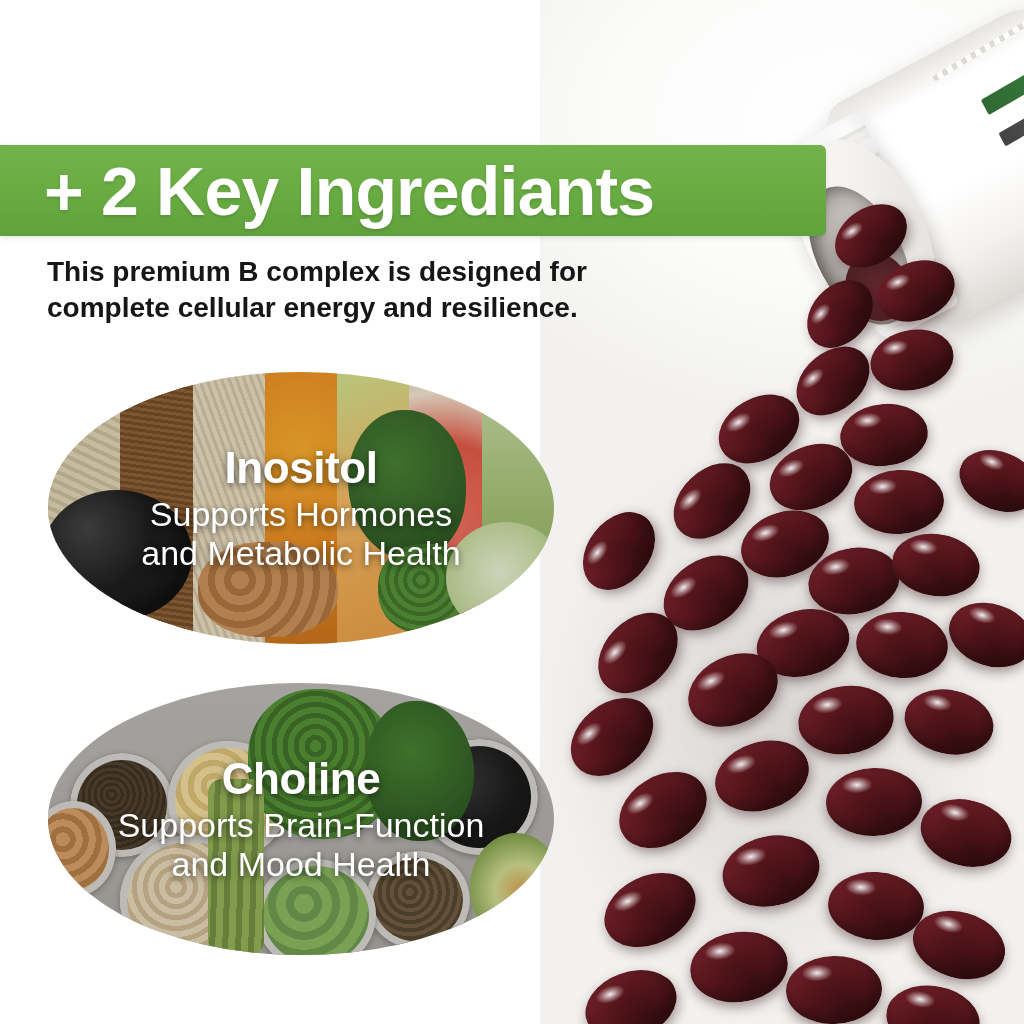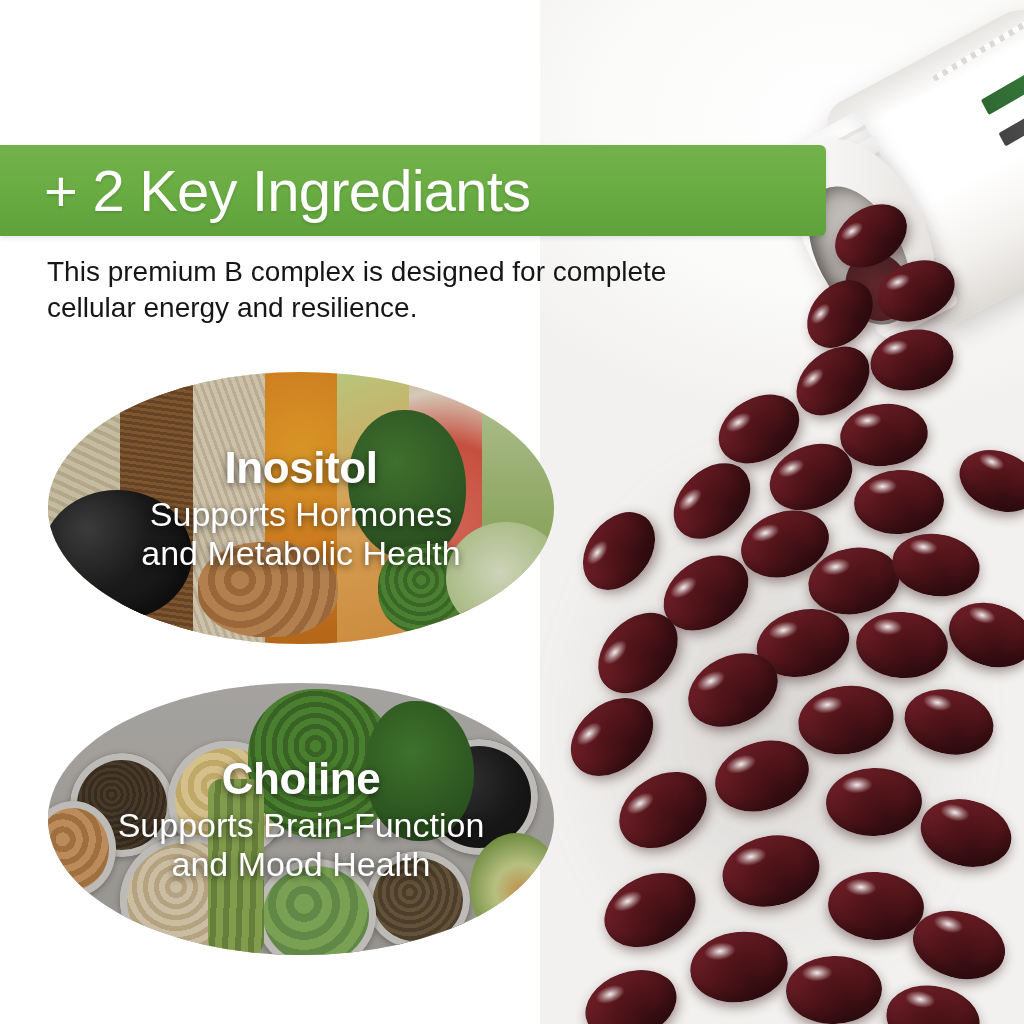--- a/index.html
+++ b/index.html
@@ -96,27 +96,27 @@
     color:#1d5c20;line-height:1.05;white-space:nowrap;
   }
   .banner{
     position:absolute;left:0;top:145px;width:826px;height:91px;
     background:linear-gradient(180deg,#72b24c 0%,#6aad43 45%,#5fa23c 100%);
     border-radius:0 6px 6px 0;
     box-shadow:0 2px 5px rgba(0,0,0,.10);
     display:flex;align-items:center;
   }
   .banner-text{
-    color:#ffffff;font-size:58px;font-weight:400;letter-spacing:-.8px;
+    color:#ffffff;font-size:68px;font-weight:700;letter-spacing:-.8px;
     margin-left:44px;white-space:nowrap;
     text-shadow:0 2px 3px rgba(0,0,0,.13);
   }
   .subtitle{
     position:absolute;left:47px;top:254px;width:640px;
-    font-size:28px;font-weight:400;color:#161616;line-height:1.28;
+    font-size:28px;font-weight:700;color:#161616;line-height:1.28;
   }
 
   
   .oval{
     position:absolute;width:506px;height:272px;border-radius:50%;
     overflow:hidden;
     display:flex;flex-direction:column;align-items:center;justify-content:center;
   }
   #oval-inositol{left:48px;top:372px;}
   #oval-choline{left:48px;top:683px;}

